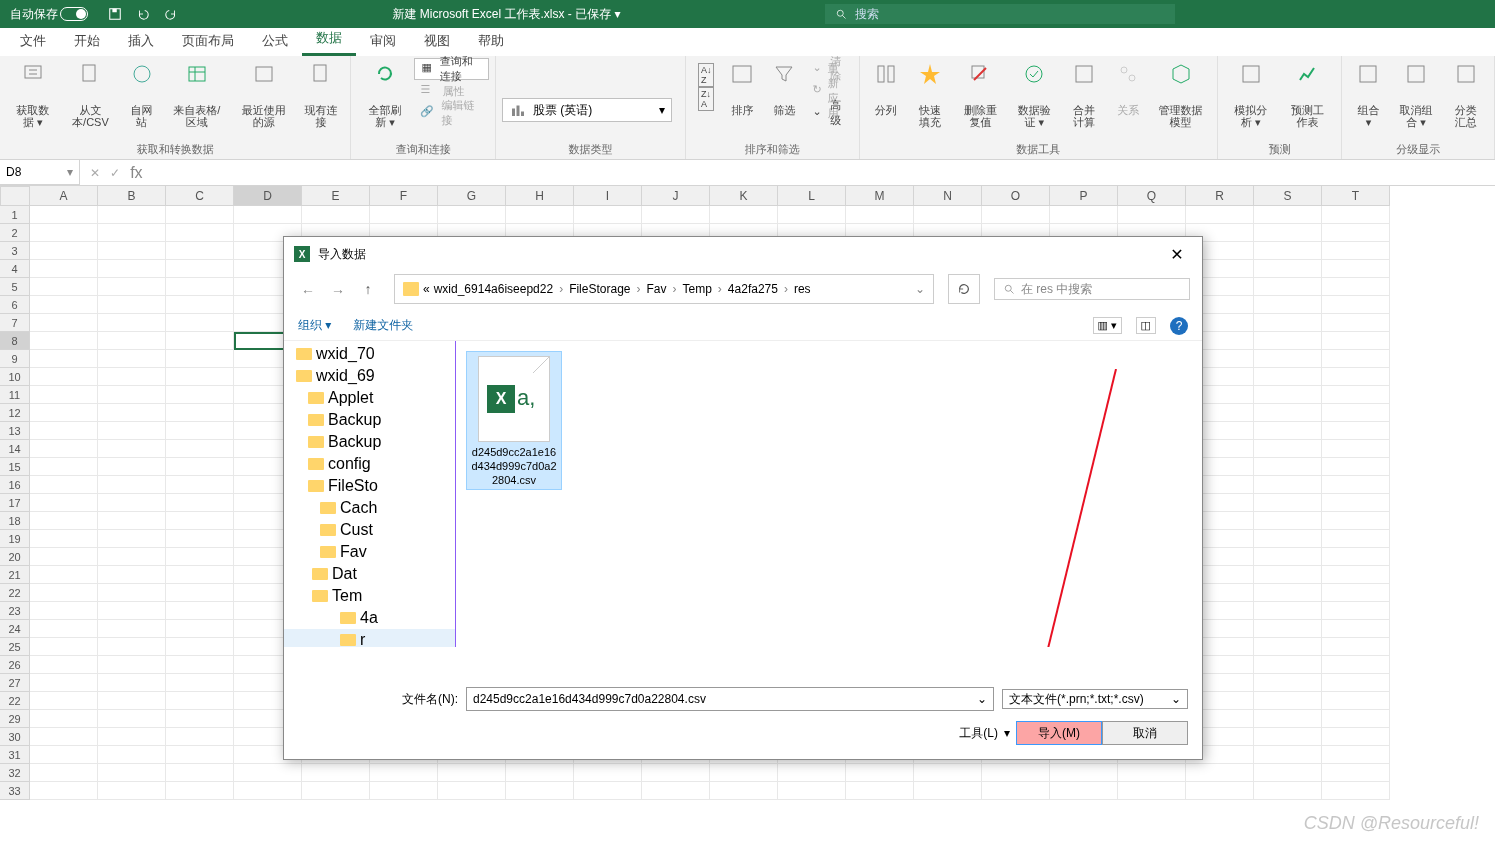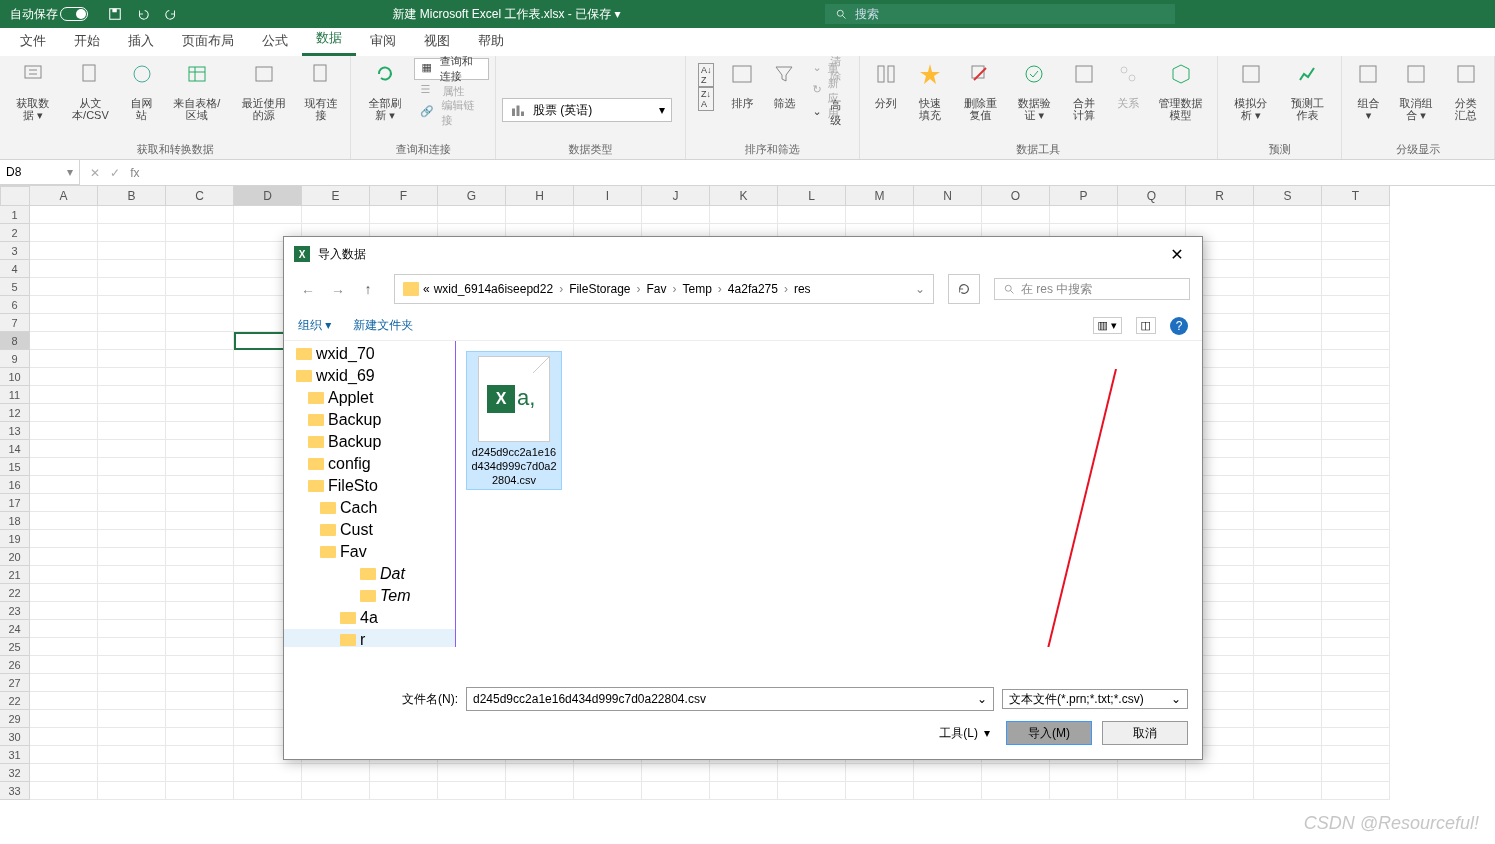--- a/index.html
+++ b/index.html
@@ -19,34 +19,34 @@
 
 .ribbon-tabs { height: 28px; background: #fff; display: flex; align-items: flex-end; padding: 0 6px; border-bottom: 0; }
 .ribbon-tabs .tab { padding: 6px 14px; font-size: 13px; color: #444; cursor: pointer; }
 .ribbon-tabs .tab.active { color: #217346; border-bottom: 3px solid #217346; font-weight: 500; }
 
 
 .ribbon { height: 104px; background: #f3f3f3; border-bottom: 1px solid #d4d4d4; display: flex; }
 .ribbon-group { display: flex; flex-direction: column; border-right: 1px solid #e0e0e0; padding: 2px 6px 0; }
 .ribbon-group .items { flex: 1; display: flex; align-items: flex-start; gap: 2px; }
 .ribbon-group .label { text-align: center; font-size: 11px; color: #666; padding: 2px 0; }
-.rbtn { display: flex; flex-direction: column; align-items: center; justify-content: flex-start; padding: 4px 6px; font-size: 11px; color: #444; min-width: 40px; gap: 11px; text-align: center; line-height: 1.1; }
+.rbtn { display: flex; flex-direction: column; align-items: center; justify-content: flex-start; padding: 4px 6px; font-size: 11px; color: #444; min-width: 40px; gap: 18px; text-align: center; line-height: 1.1; }
 .rbtn.disabled { color: #aaa; }
 .rbtn .ico { width: 24px; height: 24px; display: flex; align-items: center; justify-content: center; }
 .rbtn-sm { display: flex; align-items: center; gap: 6px; padding: 2px 6px; font-size: 11px; color: #444; height: 22px; }
 .rbtn-sm.disabled { color: #aaa; }
 .rbtn-sm .ico { width: 16px; height: 16px; }
 .rbtn-col { display: flex; flex-direction: column; }
 .combo { width: 170px; height: 24px; border: 1px solid #c0c0c0; background: #fff; display: flex; align-items: center; padding: 0 6px; font-size: 12px; justify-content: space-between; margin-top: 40px; }
 
 
 .namebar { height: 26px; display: flex; border-bottom: 1px solid #d4d4d4; }
 .namebox { width: 80px; border: 1px solid #d4d4d4; border-top: none; border-left: none; display: flex; align-items: center; padding: 0 6px; font-size: 12px; justify-content: space-between; }
 .fx-btns { display: flex; align-items: center; gap: 10px; padding: 0 10px; color: #aaa; }
-.fx-btns span.fx { color: #888; font-size: 12px; }
+.fx-btns span.fx { color: #888; font-size: 16px; }
 .formula { flex: 1; border: none; padding: 0 6px; font-size: 12px; }
 
 
 .grid { position: relative; background: #fff; }
 .grid .select-all { position: absolute; left: 0; top: 0; width: 30px; height: 20px; border: 1px solid #d4d4d4; background: #f0f0f0; }
 .col-headers { position: absolute; left: 30px; top: 0; height: 20px; display: flex; }
 .col-headers .ch { width: 68px; text-align: center; font-size: 12px; color: #555; border-right: 1px solid #d4d4d4; border-bottom: 1px solid #d4d4d4; line-height: 20px; background: #f0f0f0; }
 .col-headers .ch.sel { background: #d2d2d2; }
 .row-headers { position: absolute; left: 0; top: 20px; width: 30px; }
 .row-headers .rh { height: 18px; text-align: center; font-size: 11px; color: #555; border-right: 1px solid #d4d4d4; border-bottom: 1px solid #d4d4d4; line-height: 18px; background: #f0f0f0; }
@@ -78,44 +78,44 @@
 .dlg-toolbar .left .tb { color: #1064a3; }
 .dlg-toolbar .right { display: flex; gap: 14px; align-items: center; }
 .dlg-toolbar .help { width: 18px; height: 18px; background: #1e6fbf; color: #fff; border-radius: 50%; font-size: 12px; display: flex; align-items: center; justify-content: center; }
 
 .dlg-body { flex: 1; display: flex; overflow: hidden; }
 .dlg-tree { width: 172px; border-right: 1px solid #8b5cf6; overflow-y: auto; font-size: 16px; padding: 2px 0; }
 .dlg-tree .node { display: flex; align-items: center; height: 22px; padding-left: 12px; gap: 4px; }
 .dlg-tree .node .fldr { width: 16px; height: 12px; background: #ffd56b; border-radius: 1px; flex-shrink: 0; }
 .dlg-tree .node.d1 { padding-left: 24px; }
 .dlg-tree .node.d2 { padding-left: 36px; }
-.dlg-tree .node.d3 { padding-left: 76px; font-style: italic; }
+.dlg-tree .node.d3 { padding-left: 28px; }
 .dlg-tree .node.d4 { padding-left: 56px; }
 .dlg-tree .node.sel { background: #e5f1fb; }
 
 .dlg-files { flex: 1; padding: 10px; position: relative; }
 .file-item { width: 96px; text-align: center; font-size: 11px; }
 .file-item.sel { background: #cce8ff; border: 1px solid #99d1ff; padding: 2px; }
 .file-item .thumb { width: 72px; height: 86px; border: 1px solid #ccc; background: #fff; margin: 2px auto 4px; position: relative; }
 .file-item .thumb::before { content: ""; position: absolute; top: 0; right: 0; width: 16px; height: 16px; background: linear-gradient(135deg, transparent 49%, #ccc 50%, #fff 52%); }
 .file-item .thumb .xicon { position: absolute; left: 8px; top: 28px; width: 28px; height: 28px; background: #217346; color: #fff; font-weight: bold; display: flex; align-items: center; justify-content: center; font-size: 16px; }
 .file-item .thumb .acomma { position: absolute; left: 38px; top: 28px; font-size: 22px; color: #217346; }
 .file-item .fname { line-height: 1.25; word-break: break-all; }
 
 .red-arrow { position: absolute; pointer-events: none; }
 
 .dlg-footer { padding: 8px 14px 14px; font-size: 12px; }
 .dlg-footer .row1 { display: flex; align-items: center; gap: 8px; margin-bottom: 10px; margin-top: 32px; }
 .dlg-footer .row1 .flabel { width: 160px; text-align: right; }
 .dlg-footer .row1 .fname-input { flex: 1; height: 24px; border: 1px solid #999; padding: 0 6px; display: flex; align-items: center; justify-content: space-between; }
 .dlg-footer .row1 .filter { width: 186px; height: 20px; border: 1px solid #999; padding: 0 6px; display: flex; align-items: center; justify-content: space-between; }
-.dlg-footer .row2 { display: flex; justify-content: flex-end; gap: 10px; align-items: center; }
+.dlg-footer .row2 { display: flex; justify-content: flex-end; align-items: center; }
 .dlg-footer .tools { display: flex; align-items: center; gap: 6px; margin-right: 6px; }
 .dlg-footer .btn { width: 86px; height: 24px; border: 1px solid #999; background: #efefef; display: flex; align-items: center; justify-content: center; }
-.dlg-footer .btn.primary { border: 1px solid #3b99fc; background: #a3a3a3; }
+.dlg-footer .btn.primary { border: 1px solid #3b99fc; background: #fca5a5; }
 
 .watermark { position: absolute; right: 16px; bottom: 10px; font-size: 18px; color: rgba(160,160,160,0.6); font-style: italic; }
 
 svg { display: block; }
 </style>
 </head>
 <body>
 
 <div class="titlebar">
   <div class="auto-save">

